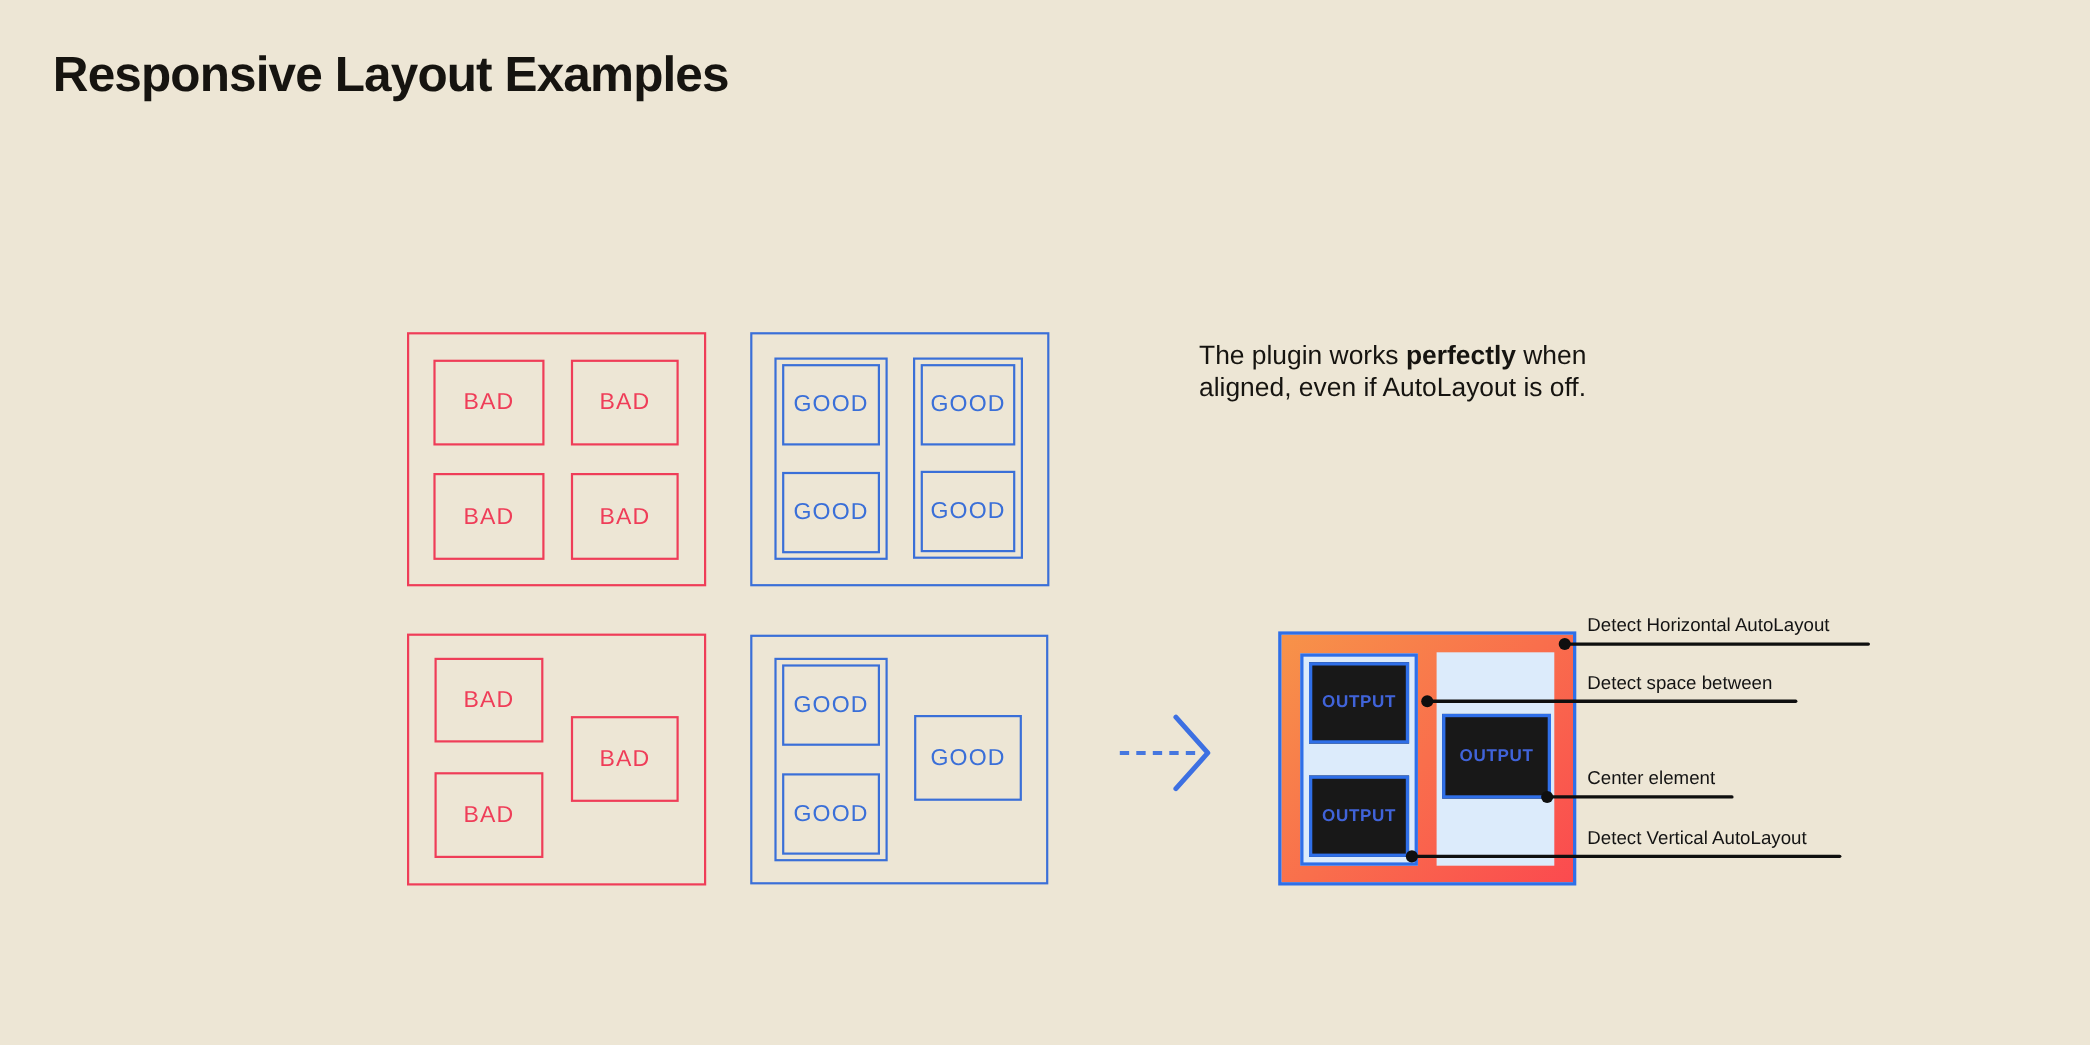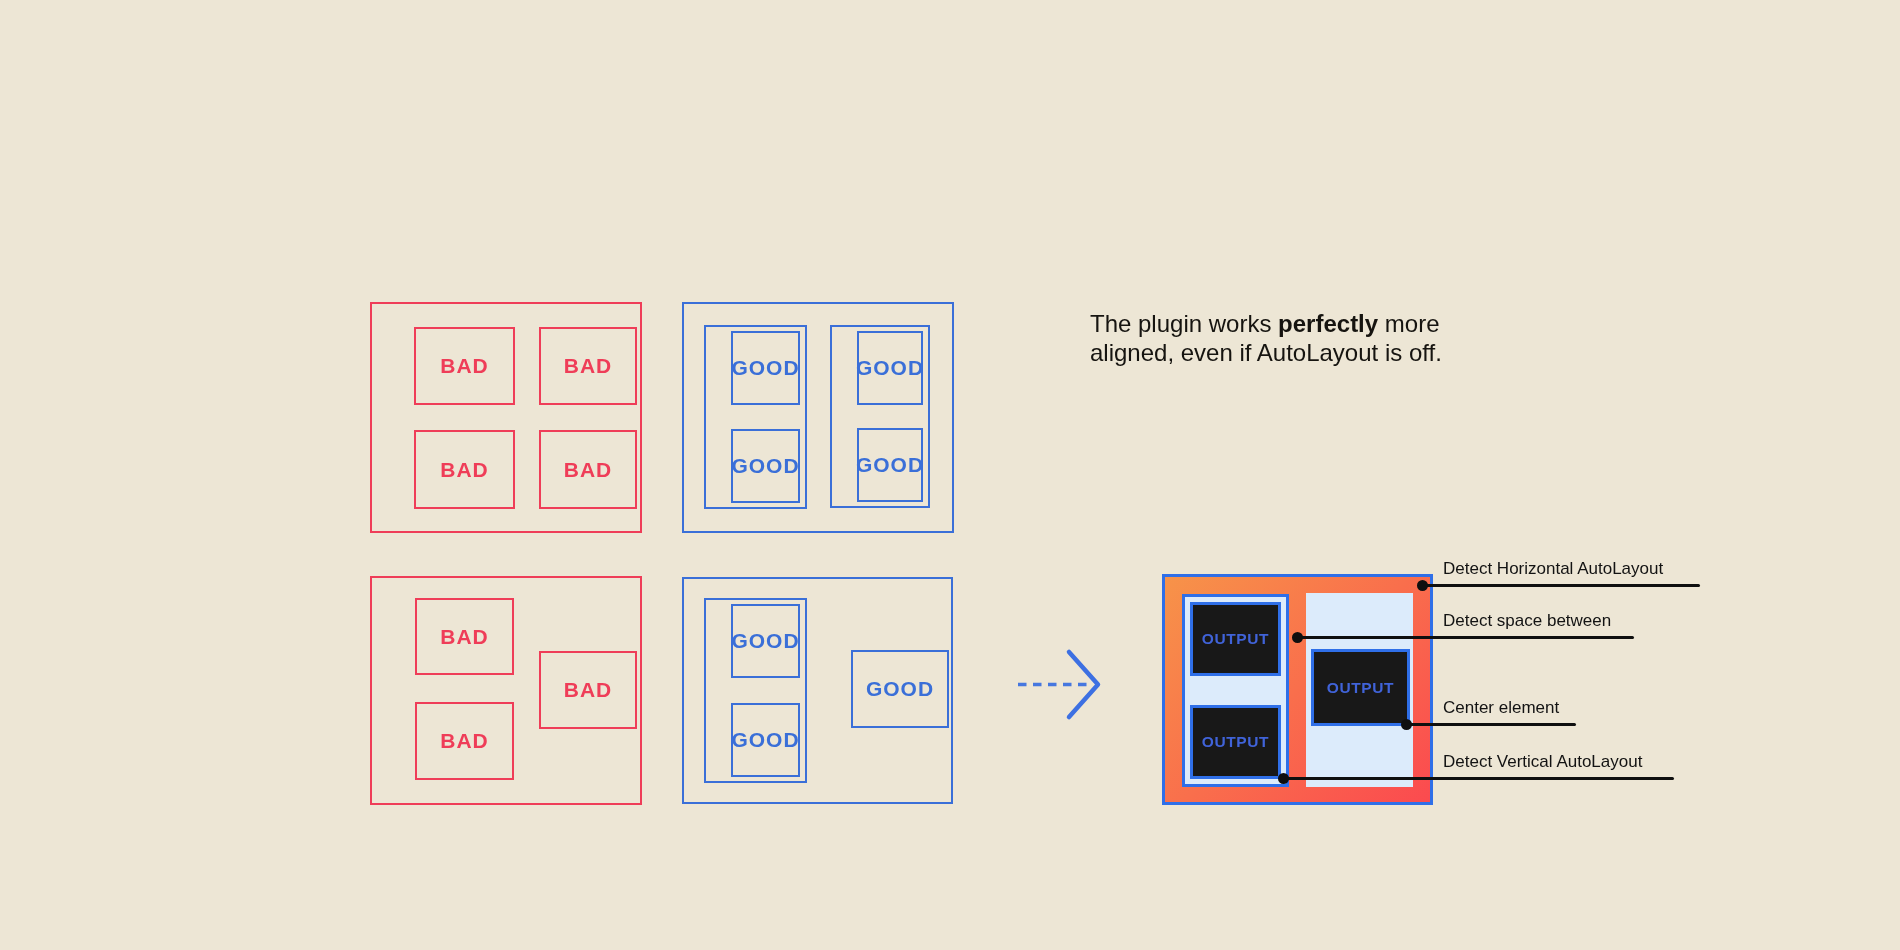--- a/index.html
+++ b/index.html
@@ -26,21 +26,21 @@
   
   .group{position:absolute;}
   .bad-frame{border:2px solid var(--bad);}
   .good-frame{border:2px solid var(--good);padding-left:34px;}
   .g1{left:370px;top:302px;width:272px;height:231px;}
   .g2{left:682px;top:302px;width:272px;height:231px;}
   .g3{left:370px;top:576px;width:272px;height:229px;}
   .g4{left:682px;top:577px;width:271px;height:227px;}
 
   .cell{position:absolute;display:flex;align-items:center;justify-content:center;
-    font-size:21px;font-weight:700;letter-spacing:1px;margin-left:20px;}
+    font-size:21px;font-weight:400;letter-spacing:1px;}
   .bad-cell{border:2px solid var(--bad);color:var(--bad);}
   .good-cell{border:2px solid var(--good);color:var(--good);}
 
   
   .g1 .c1{left:22px;top:23px;width:101px;height:78px;}
   .g1 .c2{left:147px;top:23px;width:98px;height:78px;}
   .g1 .c3{left:22px;top:126px;width:101px;height:79px;}
   .g1 .c4{left:147px;top:126px;width:98px;height:79px;}
 
   
@@ -98,20 +98,21 @@
   .co3 .clabel{left:1443px;top:698px;}
   .co4 .cline{left:1283px;top:777px;width:391px;}
   .co4 .cdot{left:1278px;top:773px;}
   .co4 .clabel{left:1443px;top:752px;}
 </style>
 </head>
 <body>
 
 <div class="canvas">
 
+  <h1 class="page-title">Responsive Layout Examples</h1>
 
   <div class="group g1 bad-frame">
     <div class="cell bad-cell c1">BAD</div>
     <div class="cell bad-cell c2">BAD</div>
     <div class="cell bad-cell c3">BAD</div>
     <div class="cell bad-cell c4">BAD</div>
   </div>
 
   <div class="group g2 good-frame">
     <div class="wrap w1">
@@ -133,21 +134,21 @@
   <div class="group g4 good-frame">
     <div class="wrap w1">
       <div class="cell good-cell">GOOD</div>
       <div class="cell good-cell">GOOD</div>
     </div>
     <div class="cell good-cell c2">GOOD</div>
   </div>
 
   <div class="desc">
     <div class="p1">
-      <div class="tline"><span>The plugin works </span><b>perfectly</b><span> more</span></div>
+      <div class="tline"><span>The plugin works </span><b>perfectly</b><span> when</span></div>
       <div class="tline"><span>aligned, even if AutoLayout is off.</span></div>
     </div>
   </div>
 
   <svg class="arrow" viewBox="0 0 95 80">
     <line x1="6" y1="39.5" x2="76" y2="39.5" stroke="#4677DF" stroke-width="3.5" stroke-dasharray="8.5 6.5"></line>
     <path d="M57 7 L86 39.5 L57 72" fill="none" stroke="#3D70E2" stroke-width="4.5" stroke-linecap="round" stroke-linejoin="round"></path>
   </svg>
 
   <div class="output">

